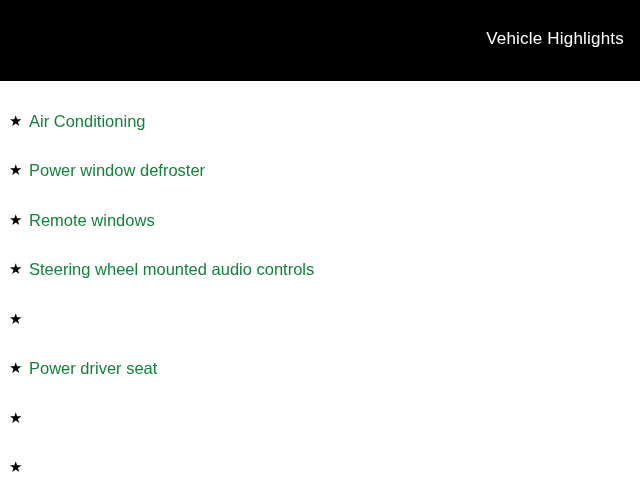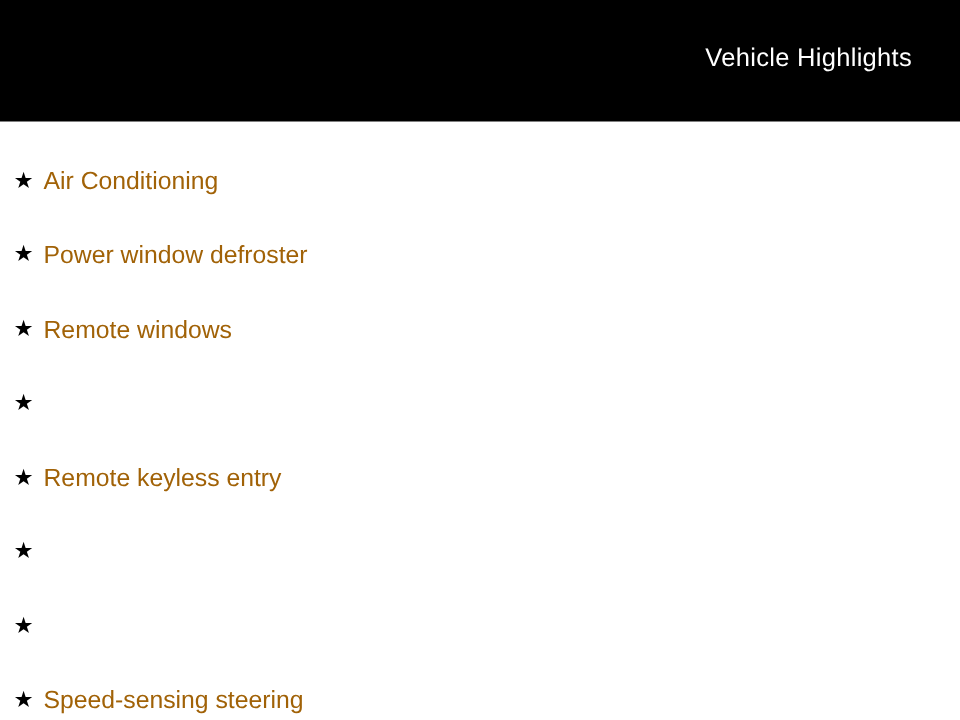--- a/index.html
+++ b/index.html
@@ -21,21 +21,21 @@
   }
   .header-bar {
     position: relative;
     width: 640px;
     height: 81px;
     background: #000000;
     box-sizing: border-box;
   }
   .header-title {
     position: absolute;
-    right: 32px;
+    right: 16px;
     top: 29px;
     color: #ffffff;
     font-size: 17px;
     line-height: 20px;
     letter-spacing: 0.2px;
     white-space: nowrap;
   }
   .highlights-list {
     list-style: none;
     margin: 0;
@@ -51,21 +51,21 @@
   }
   .bullet-star {
     width: 20px;
     flex: 0 0 20px;
     color: #000000;
     font-size: 15px;
     line-height: 16px;
     text-align: left;
   }
   .item-label {
-    color: #a16207;
+    color: #15803d;
     font-size: 16.5px;
     line-height: 20px;
     white-space: nowrap;
   }
 </style>
 </head>
 <body>
 
 <div class="page">
 
@@ -81,30 +81,30 @@
     <li class="highlight-item">
       <span class="bullet-star">★</span>
       <span class="item-label">Power window defroster</span>
     </li>
     <li class="highlight-item">
       <span class="bullet-star">★</span>
       <span class="item-label">Remote windows</span>
     </li>
     <li class="highlight-item">
       <span class="bullet-star">★</span>
+      <span class="item-label">Steering wheel mounted audio controls</span>
     </li>
     <li class="highlight-item">
       <span class="bullet-star">★</span>
-      <span class="item-label">Remote keyless entry</span>
+    </li>
+    <li class="highlight-item">
+      <span class="bullet-star">★</span>
+      <span class="item-label">Power driver seat</span>
     </li>
     <li class="highlight-item">
       <span class="bullet-star">★</span>
     </li>
     <li class="highlight-item">
       <span class="bullet-star">★</span>
     </li>
-    <li class="highlight-item">
-      <span class="bullet-star">★</span>
-      <span class="item-label">Speed-sensing steering</span>
-    </li>
   </ul>
 
 </div>
 
 </body></html>

